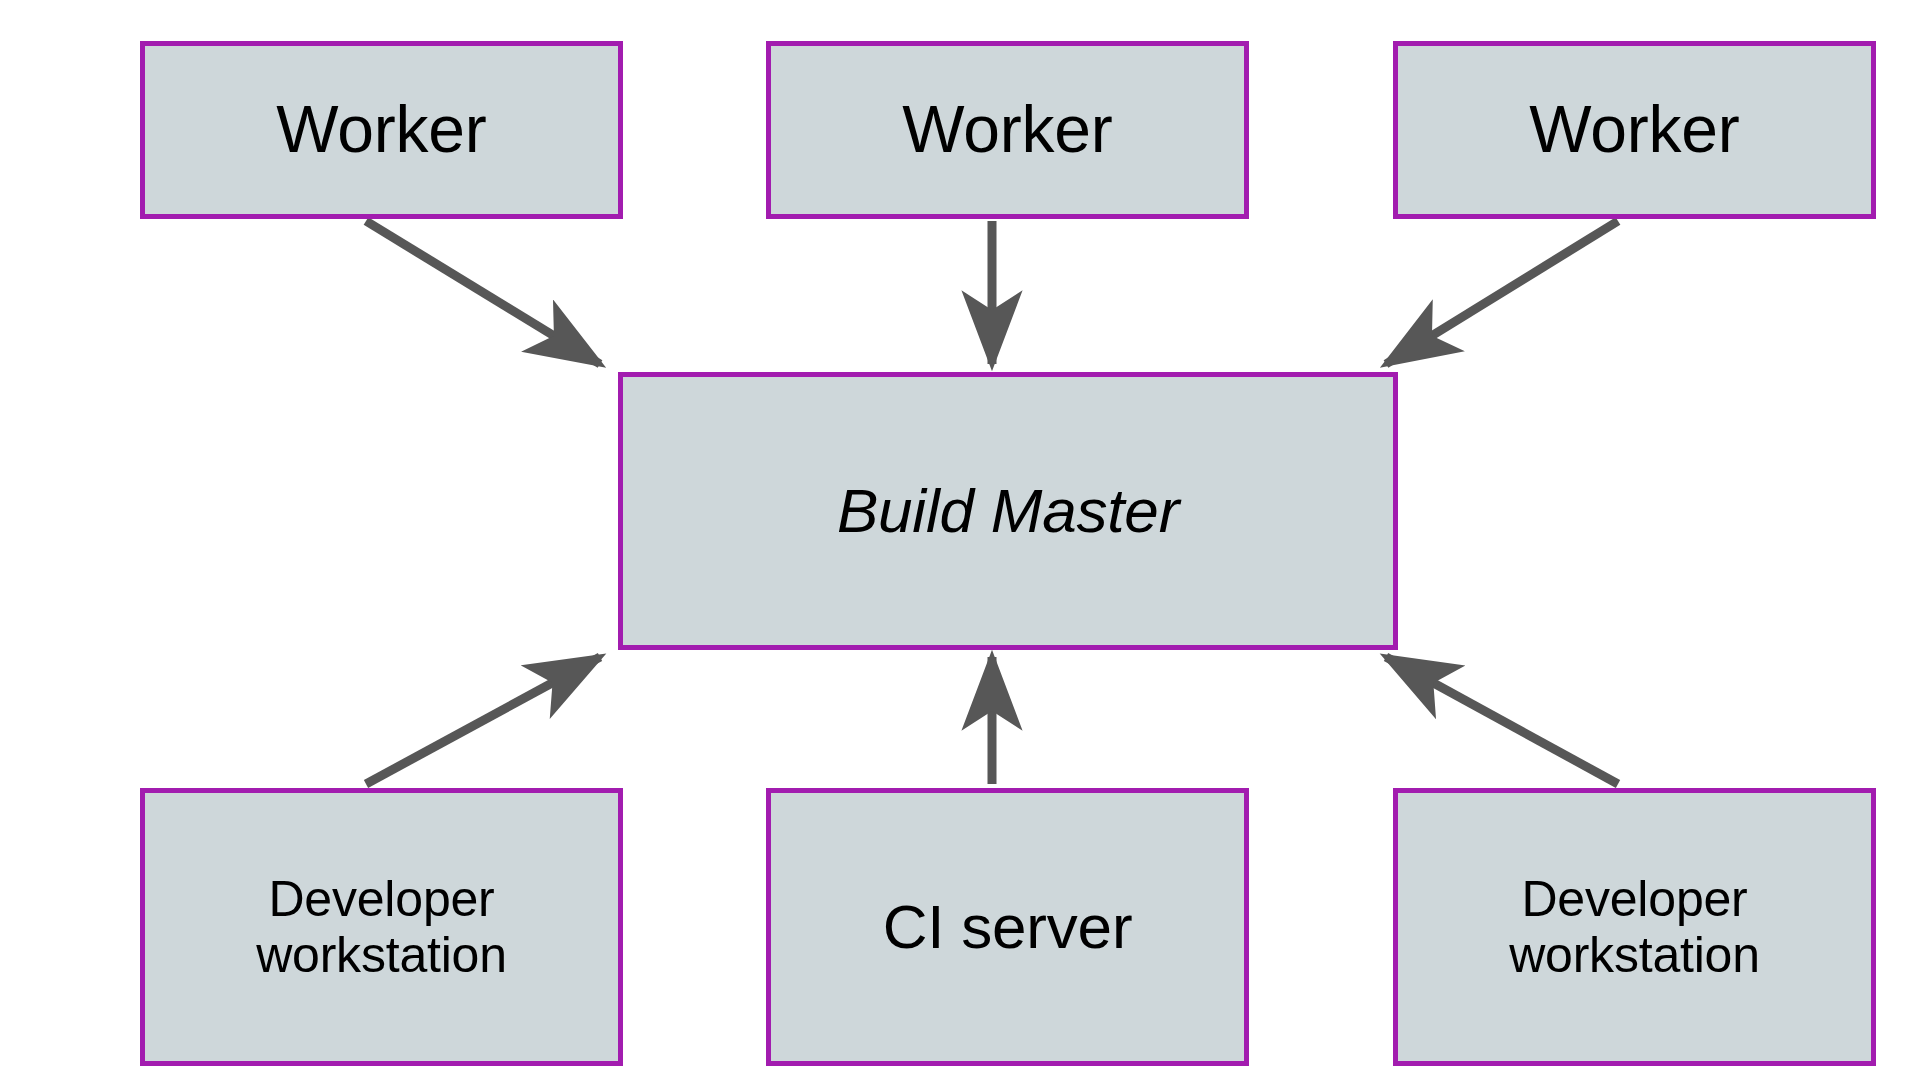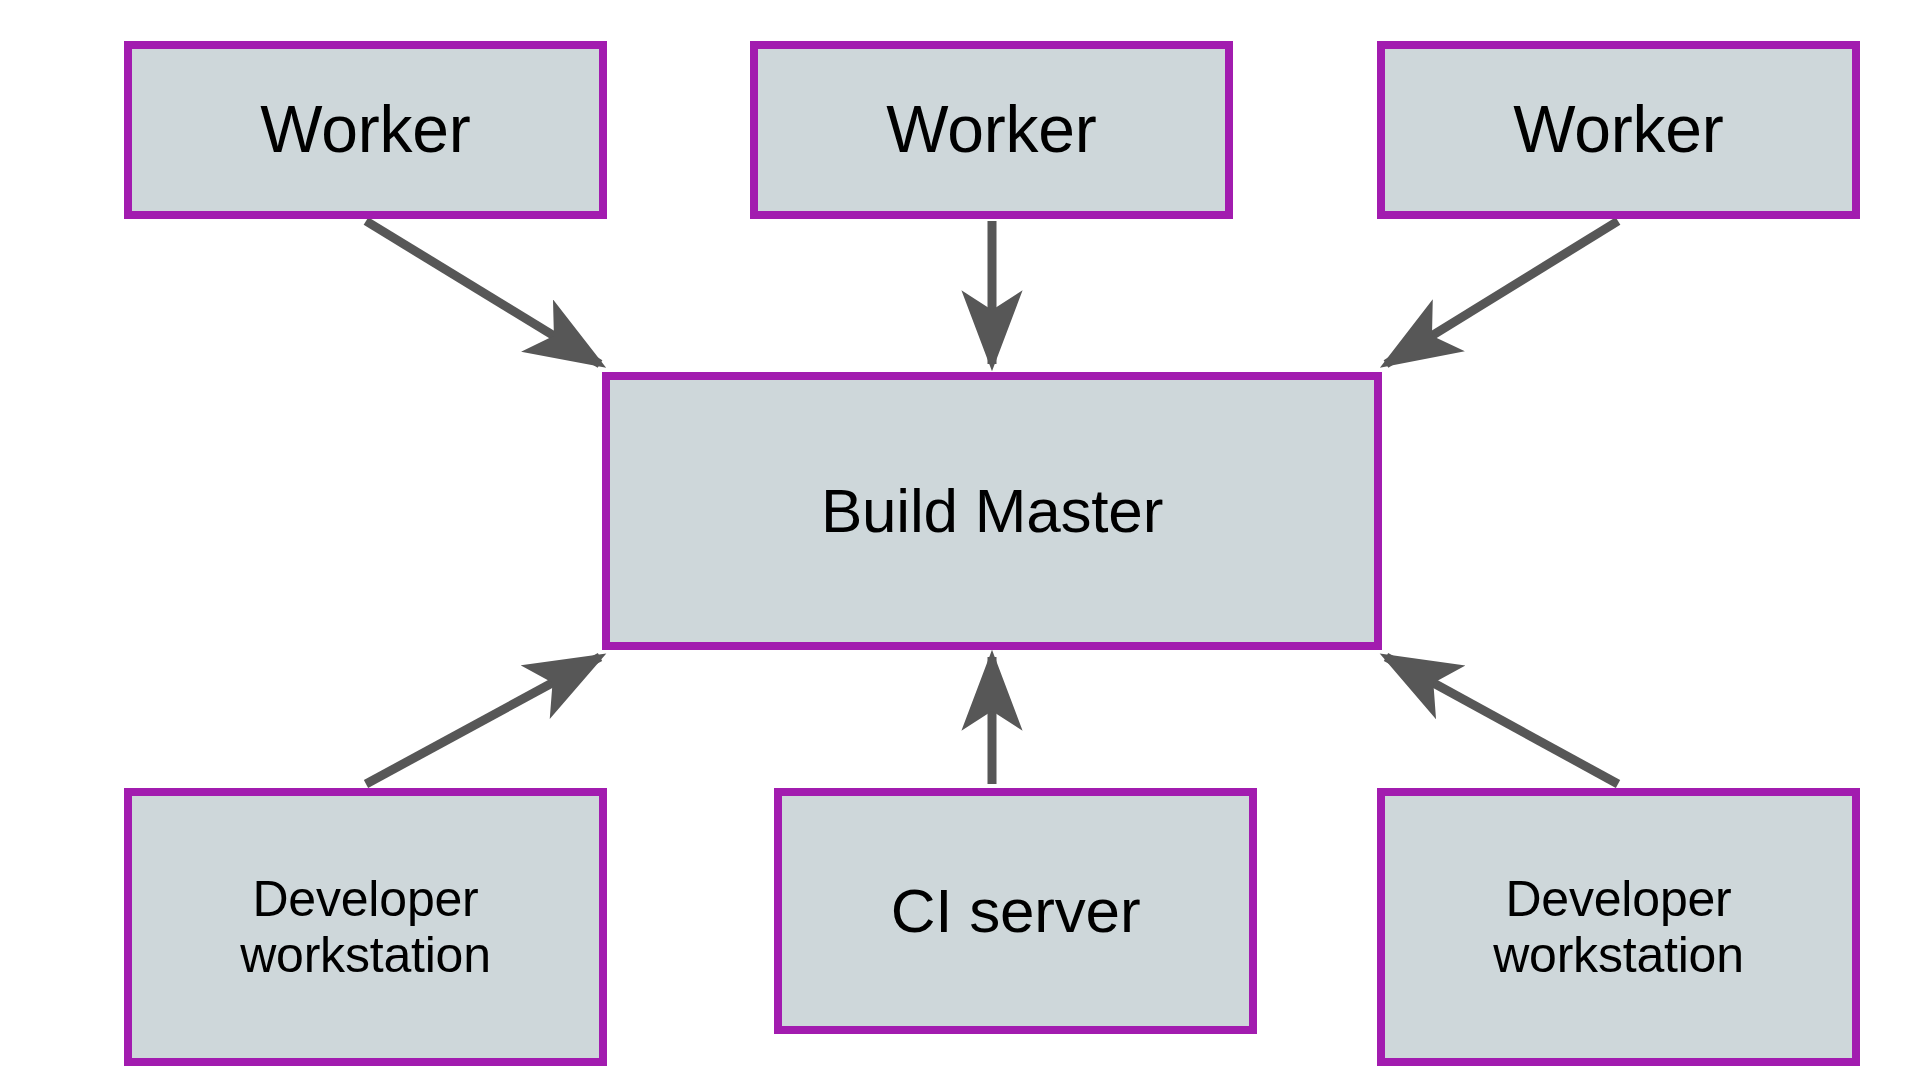--- a/index.html
+++ b/index.html
@@ -23,42 +23,43 @@
     left: 0;
     top: 0;
     width: 1910px;
     height: 1090px;
     pointer-events: none;
   }
   .node {
     position: absolute;
     box-sizing: border-box;
     background: #ced7da;
-    border: 8px solid #a21caf;
+    border: 5px solid #a21caf;
     display: flex;
     align-items: center;
     justify-content: center;
     text-align: center;
     color: #000000;
     z-index: 2;
+    margin-left: 16px;
   }
   .node .label {
     font-family: "Liberation Sans", sans-serif;
     font-weight: 400;
     line-height: 1.12;
     white-space: pre-line;
     letter-spacing: -0.2px;
   }
   
   #node-worker-1 { left: 124px;  top: 41px;  width: 483px; height: 178px; }
   #node-worker-2 { left: 750px;  top: 41px;  width: 483px; height: 178px; }
   #node-worker-3 { left: 1377px; top: 41px;  width: 483px; height: 178px; }
-  #node-build-master { left: 602px; top: 372px; width: 780px; height: 278px; }
+  #node-build-master { left: 602px; top: 372px; width: 780px; height: 278px; font-style: italic; }
   #node-dev-ws-left  { left: 124px;  top: 788px; width: 483px; height: 278px; }
-  #node-ci-server    { left: 774px;  top: 788px; width: 483px; height: 246px; }
+  #node-ci-server    { left: 750px;  top: 788px; width: 483px; height: 278px; }
   #node-dev-ws-right { left: 1377px; top: 788px; width: 483px; height: 278px; }
 
   #node-worker-1 .label,
   #node-worker-2 .label,
   #node-worker-3 .label { font-size: 66px; }
   #node-build-master .label { font-size: 62px; }
   #node-ci-server .label { font-size: 62px; }
   #node-dev-ws-left .label,
   #node-dev-ws-right .label { font-size: 50px; }
 </style>

